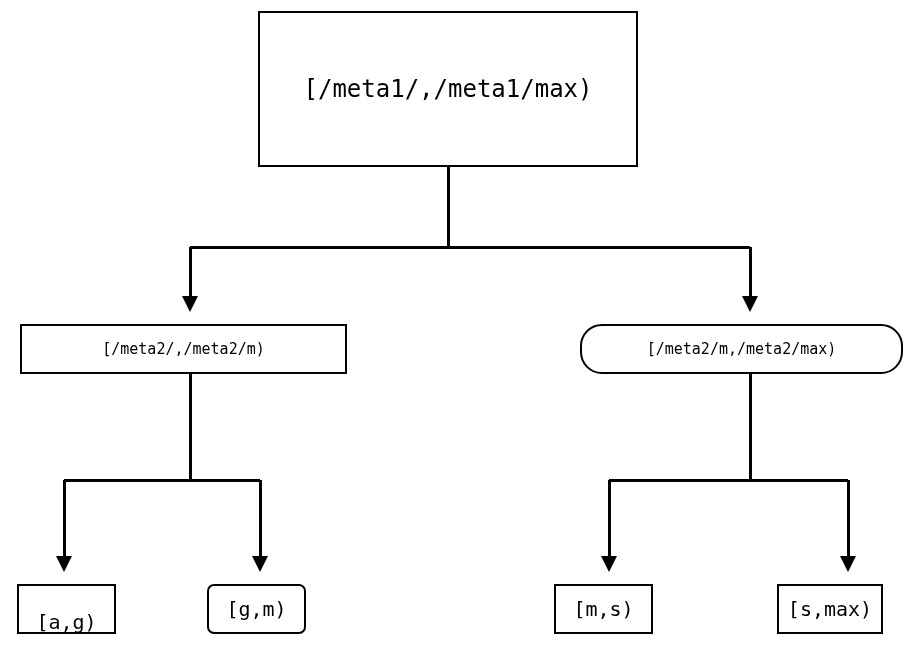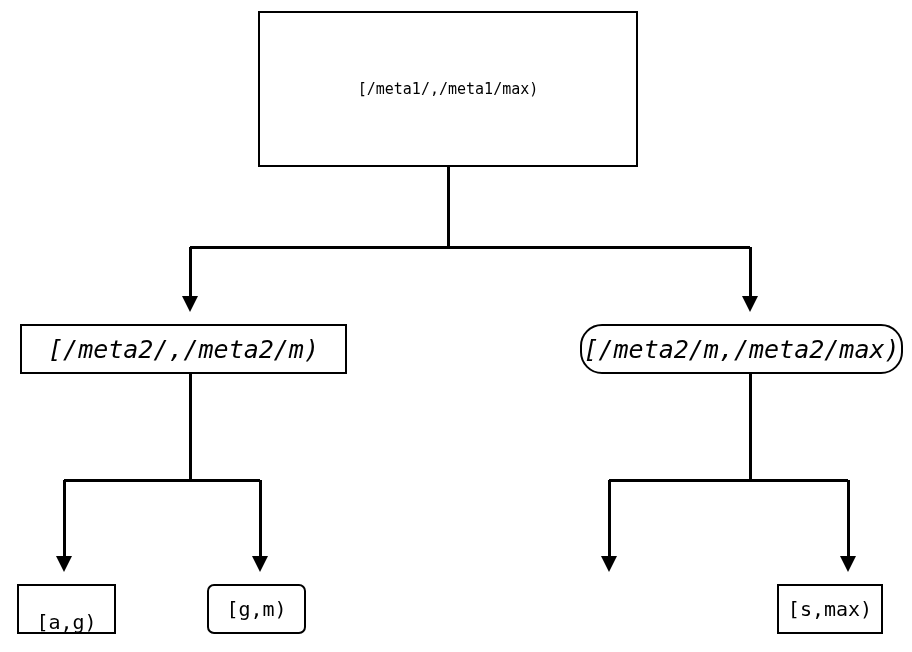--- a/index.html
+++ b/index.html
@@ -36,26 +36,26 @@
     color: #000000;
     z-index: 2;
   }
   .node-label {
     font-family: "DejaVu Sans Mono", "Liberation Mono", monospace;
     white-space: pre;
     line-height: 1;
     color: #000000;
   }
   .node-root        { left: 258px; top: 11px;  width: 380px; height: 156px; }
-  .node-root .node-label { font-size: 15px; }
+  .node-root .node-label { font-size: 24px; }
 
   .node-mid-left    { left: 20px;  top: 324px; width: 327px; height: 50px; }
   .node-mid-right   { left: 580px; top: 324px; width: 323px; height: 50px; border-radius: 22px; }
   .node-mid-left .node-label,
-  .node-mid-right .node-label { font-size: 25px; font-style: italic; }
+  .node-mid-right .node-label { font-size: 15px; }
 
   .node-leaf-1      { left: 17px;   top: 584px; width: 99px;  height: 50px; align-items: flex-end; }
   .node-leaf-2      { left: 207px; top: 584px; width: 99px;  height: 50px; border-radius: 7px; }
   .node-leaf-3      { left: 554px; top: 584px; width: 99px;  height: 50px; }
   .node-leaf-4      { left: 777px; top: 584px; width: 106px; height: 50px; }
   .node-leaf-1 .node-label,
   .node-leaf-2 .node-label,
   .node-leaf-3 .node-label,
   .node-leaf-4 .node-label { font-size: 20px; }
 </style>
@@ -113,18 +113,21 @@
   </div>
 
   <div class="node node-leaf-1">
     <span class="node-label">[a,g)</span>
   </div>
 
   <div class="node node-leaf-2">
     <span class="node-label">[g,m)</span>
   </div>
 
+  <div class="node node-leaf-3">
+    <span class="node-label">[m,s)</span>
+  </div>
 
   <div class="node node-leaf-4">
     <span class="node-label">[s,max)</span>
   </div>
 
 </div>
 
 </body></html>

